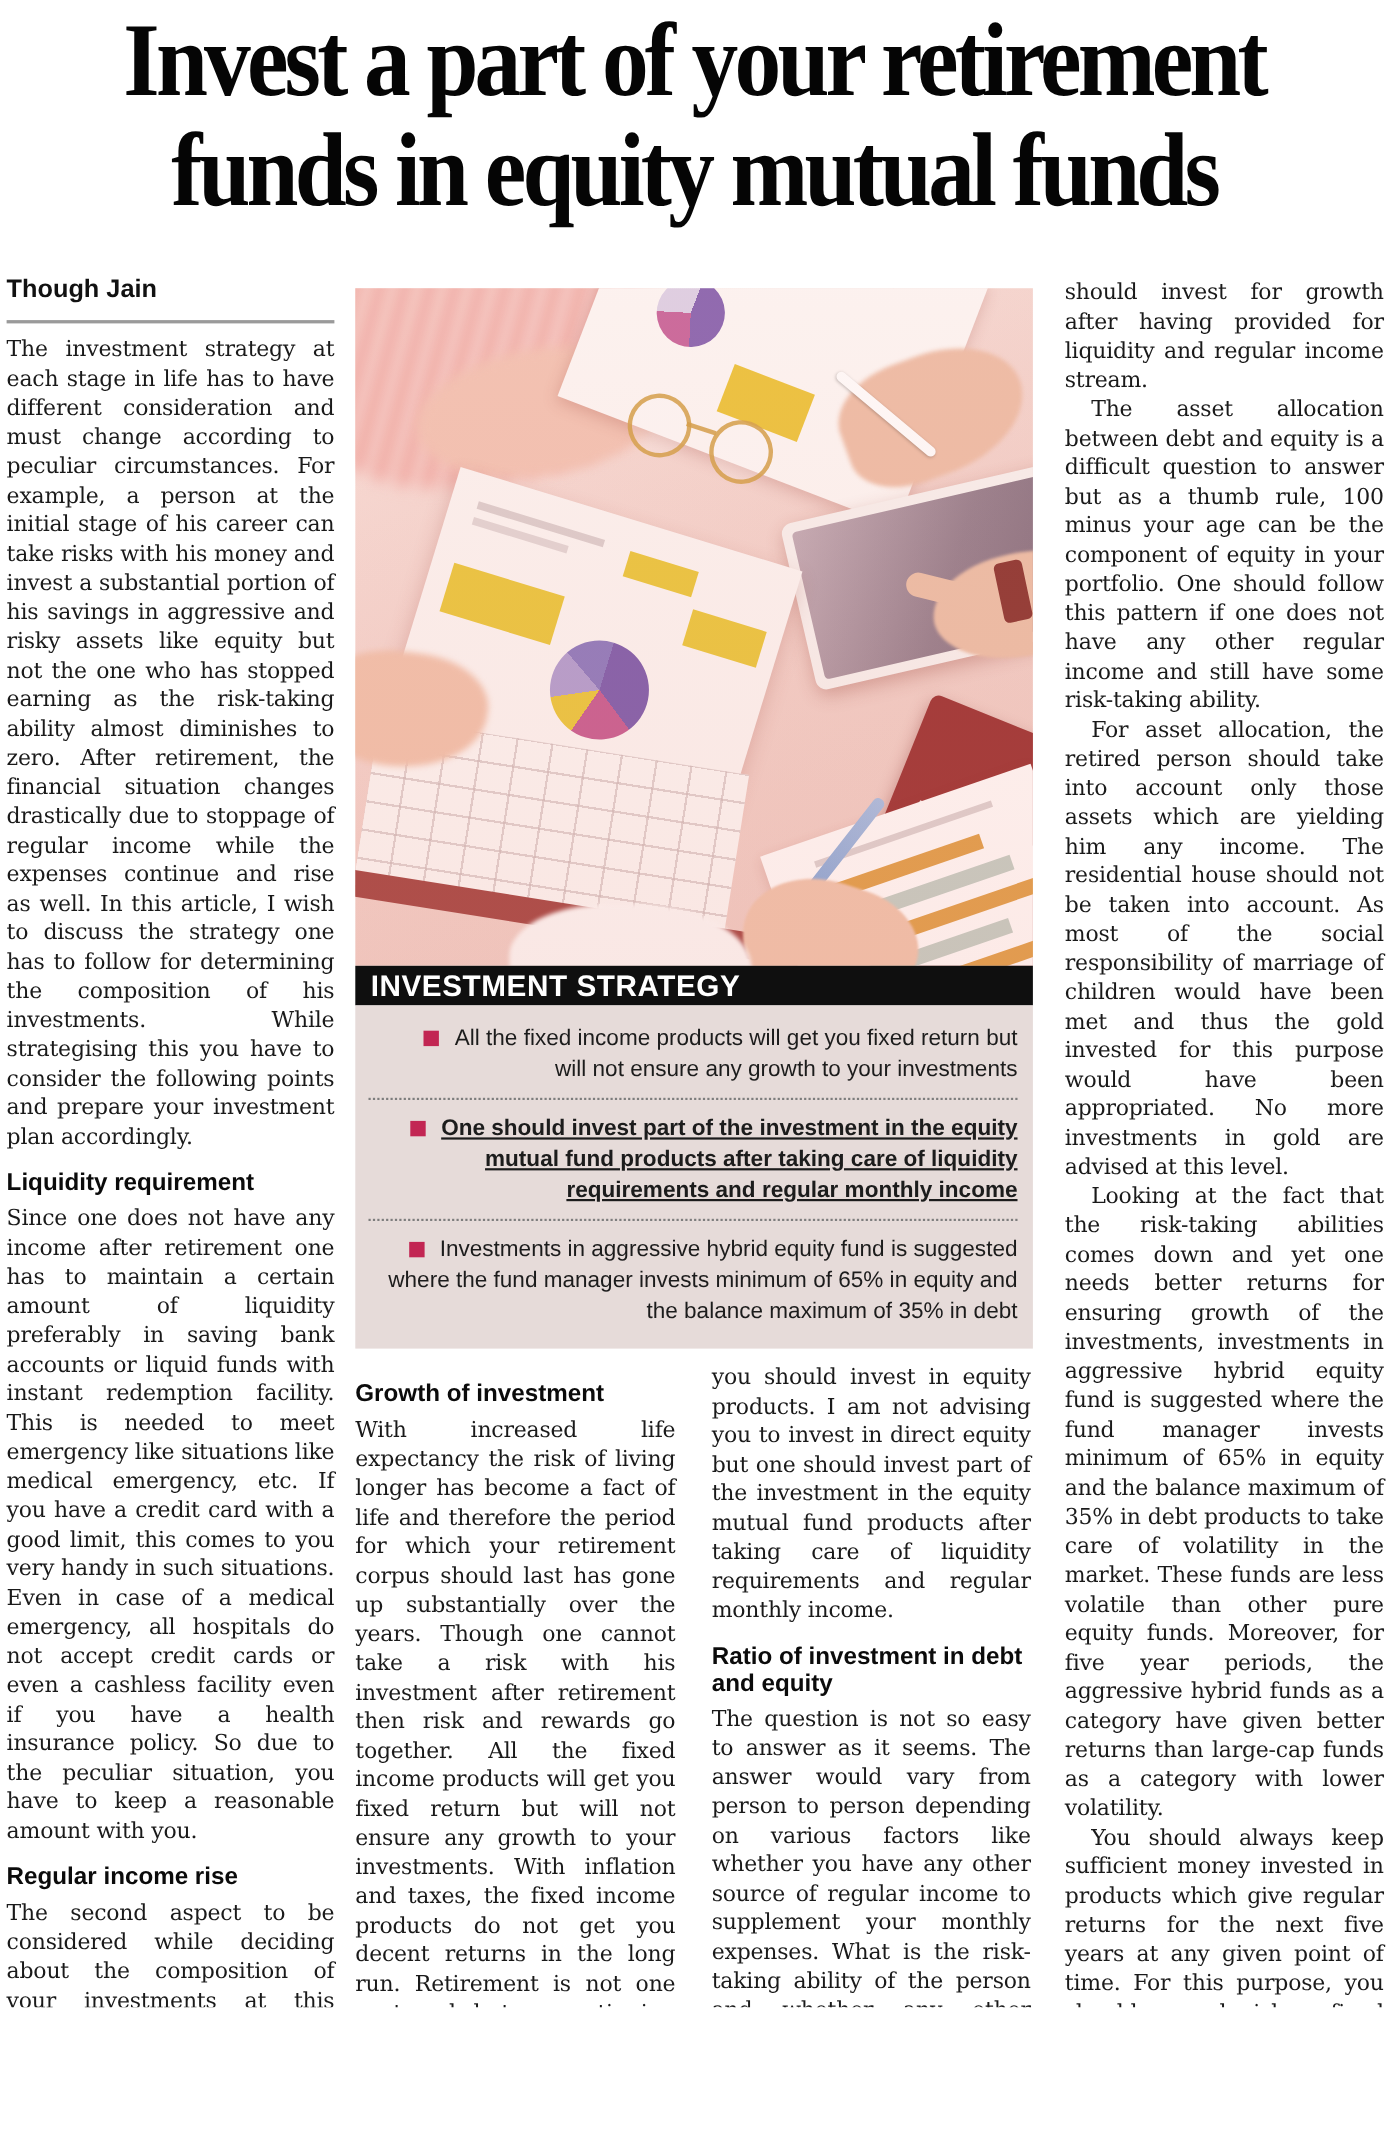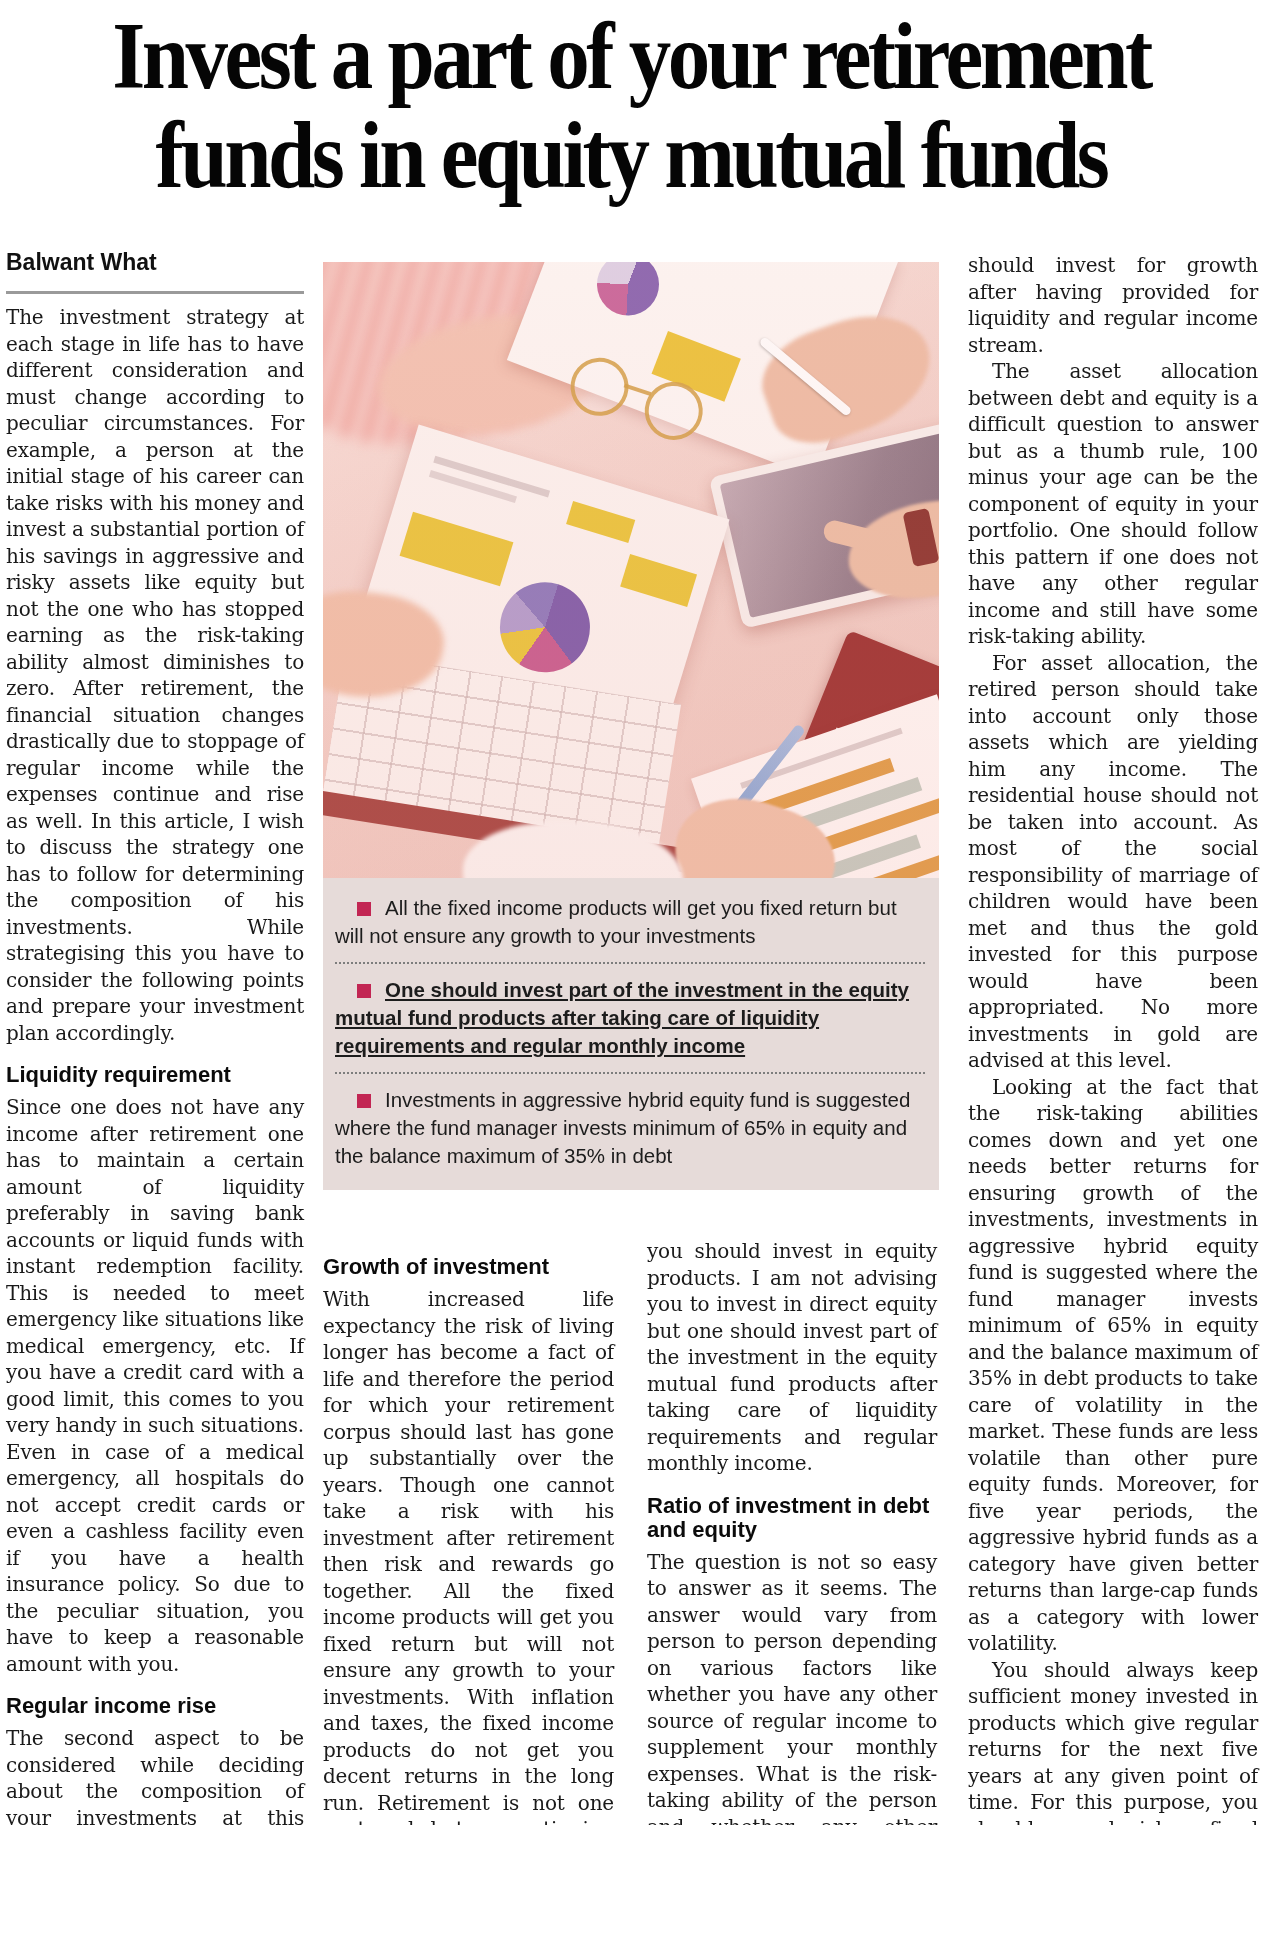--- a/index.html
+++ b/index.html
@@ -30,21 +30,21 @@
   .indent{text-indent:24px;}
 
   
   .sbox{position:absolute;left:323px;top:878px;width:616px;}
   .sbox-head{height:36px;background:#0f0f0f;color:#ffffff;
              font-family:"Liberation Sans",sans-serif;font-weight:700;font-size:27px;
              line-height:36px;padding-left:14px;letter-spacing:0.5px;
              transform-origin:left center;}
   .sbox-body{background:#e6dbd9;padding:16px 14px 20px 0;}
   .sb-item{margin:0;padding-left:12px;font-family:"Liberation Sans",sans-serif;
-           font-size:20.5px;line-height:28px;color:#1c1c1c;text-align:left;}
+           font-size:20.5px;line-height:28px;color:#1c1c1c;text-align:right;}
   .sb-item.bold{font-weight:700;text-decoration:underline;}
   .sq{display:inline-block;width:14px;height:14px;background:#c22653;
       margin:0 14px 0 22px;transform:translateY(1px);}
   .dotted{border-top:2px dotted #7d7d7d;margin:12px 0 12px 12px;}
 
   
   .photo{position:absolute;left:323px;top:262px;width:616px;height:616px;overflow:hidden;
          background:linear-gradient(155deg,#f9e4df 0%,#f2d2cb 55%,#eecbc3 100%);}
   .photo *{position:absolute;}
   .ph-fabric-tl{left:-50px;top:-55px;width:330px;height:230px;border-radius:40%;
@@ -110,21 +110,21 @@
 </head>
 <body>
 
 <div class="page">
 
   <h1 class="title">
     <span>Invest a part of your retirement</span>
     <span>funds in equity mutual funds</span>
   </h1>
 
-  <div class="byline">Balwant What</div>
+  <div class="byline">Though Jain</div>
   <div class="byline-rule"></div>
 
   <div class="col col1">
     <p>The investment strategy at each stage in life has to have different consideration and must change according to peculiar circumstances. For example, a person at the initial stage of his career can take risks with his money and invest a substantial portion of his savings in aggressive and risky assets like equity but not the one who has stopped earning as the risk-taking ability almost diminishes to zero. After retirement, the financial situation changes drastically due to stoppage of regular income while the expenses continue and rise as well. In this article, I wish to discuss the strategy one has to follow for determining the composition of his investments. While strategising this you have to consider the following points and prepare your investment plan accordingly.</p>
     <h3 class="sec-h">Liquidity requirement</h3>
     <p>Since one does not have any income after retirement one has to maintain a certain amount of liquidity preferably in saving bank accounts or liquid funds with instant redemption facility. This is needed to meet emergency like situations like medical emergency, etc. If you have a credit card with a good limit, this comes to you very handy in such situations. Even in case of a medical emergency, all hospitals do not accept credit cards or even a cashless facility even if you have a health insurance policy. So due to the peculiar situation, you have to keep a reasonable amount with you.</p>
     <h3 class="sec-h">Regular income rise</h3>
     <p>The second aspect to be considered while deciding about the composition of your investments at this stage is to take into account the requirement of regular income which you need regularly to meet your day to day expenses. While assessing the money needed regularly you have to take into account not only</p>
   </div>
 
@@ -174,20 +174,21 @@
       <div class="bar" style="top:180px;width:190px;background:#e0a04b;"></div>
     </div>
     <div class="ph-pen-blue"></div>
     <div class="ph-hand-writing"></div>
 
     <div class="ph-crumple"></div>
     <div class="ph-tint"></div>
   </div>
 
   <div class="sbox">
+    <div class="sbox-head">INVESTMENT STRATEGY</div>
     <div class="sbox-body">
       <p class="sb-item"><span class="sq"></span><span>All the fixed income products will get you fixed return but will not ensure any growth to your investments</span></p>
       <div class="dotted"></div>
       <p class="sb-item bold"><span class="sq"></span><span>One should invest part of the investment in the equity mutual fund products after taking care of liquidity requirements and regular monthly income</span></p>
       <div class="dotted"></div>
       <p class="sb-item"><span class="sq"></span><span>Investments in aggressive hybrid equity fund is suggested where the fund manager invests minimum of 65% in equity and the balance maximum of 35% in debt</span></p>
     </div>
   </div>
 
   <div class="col col2">

